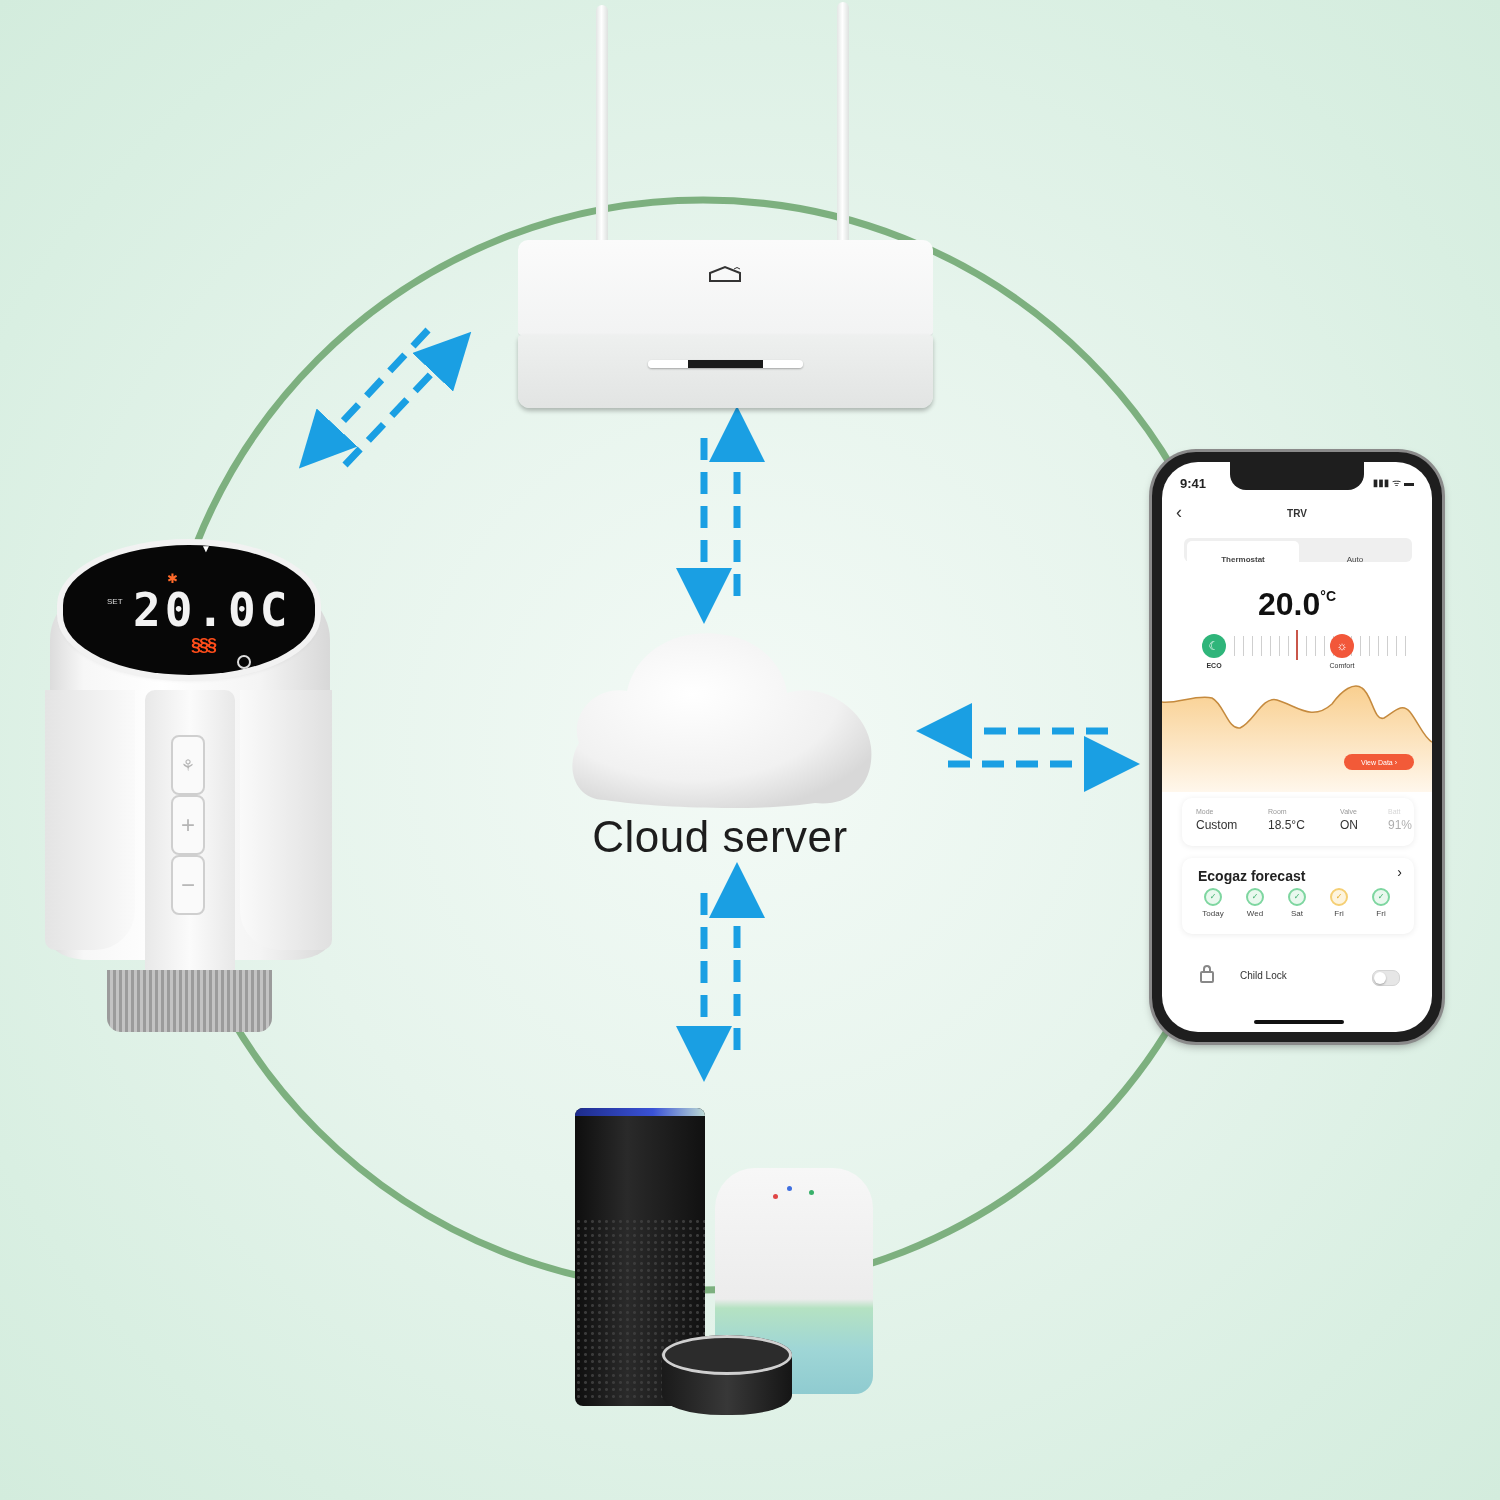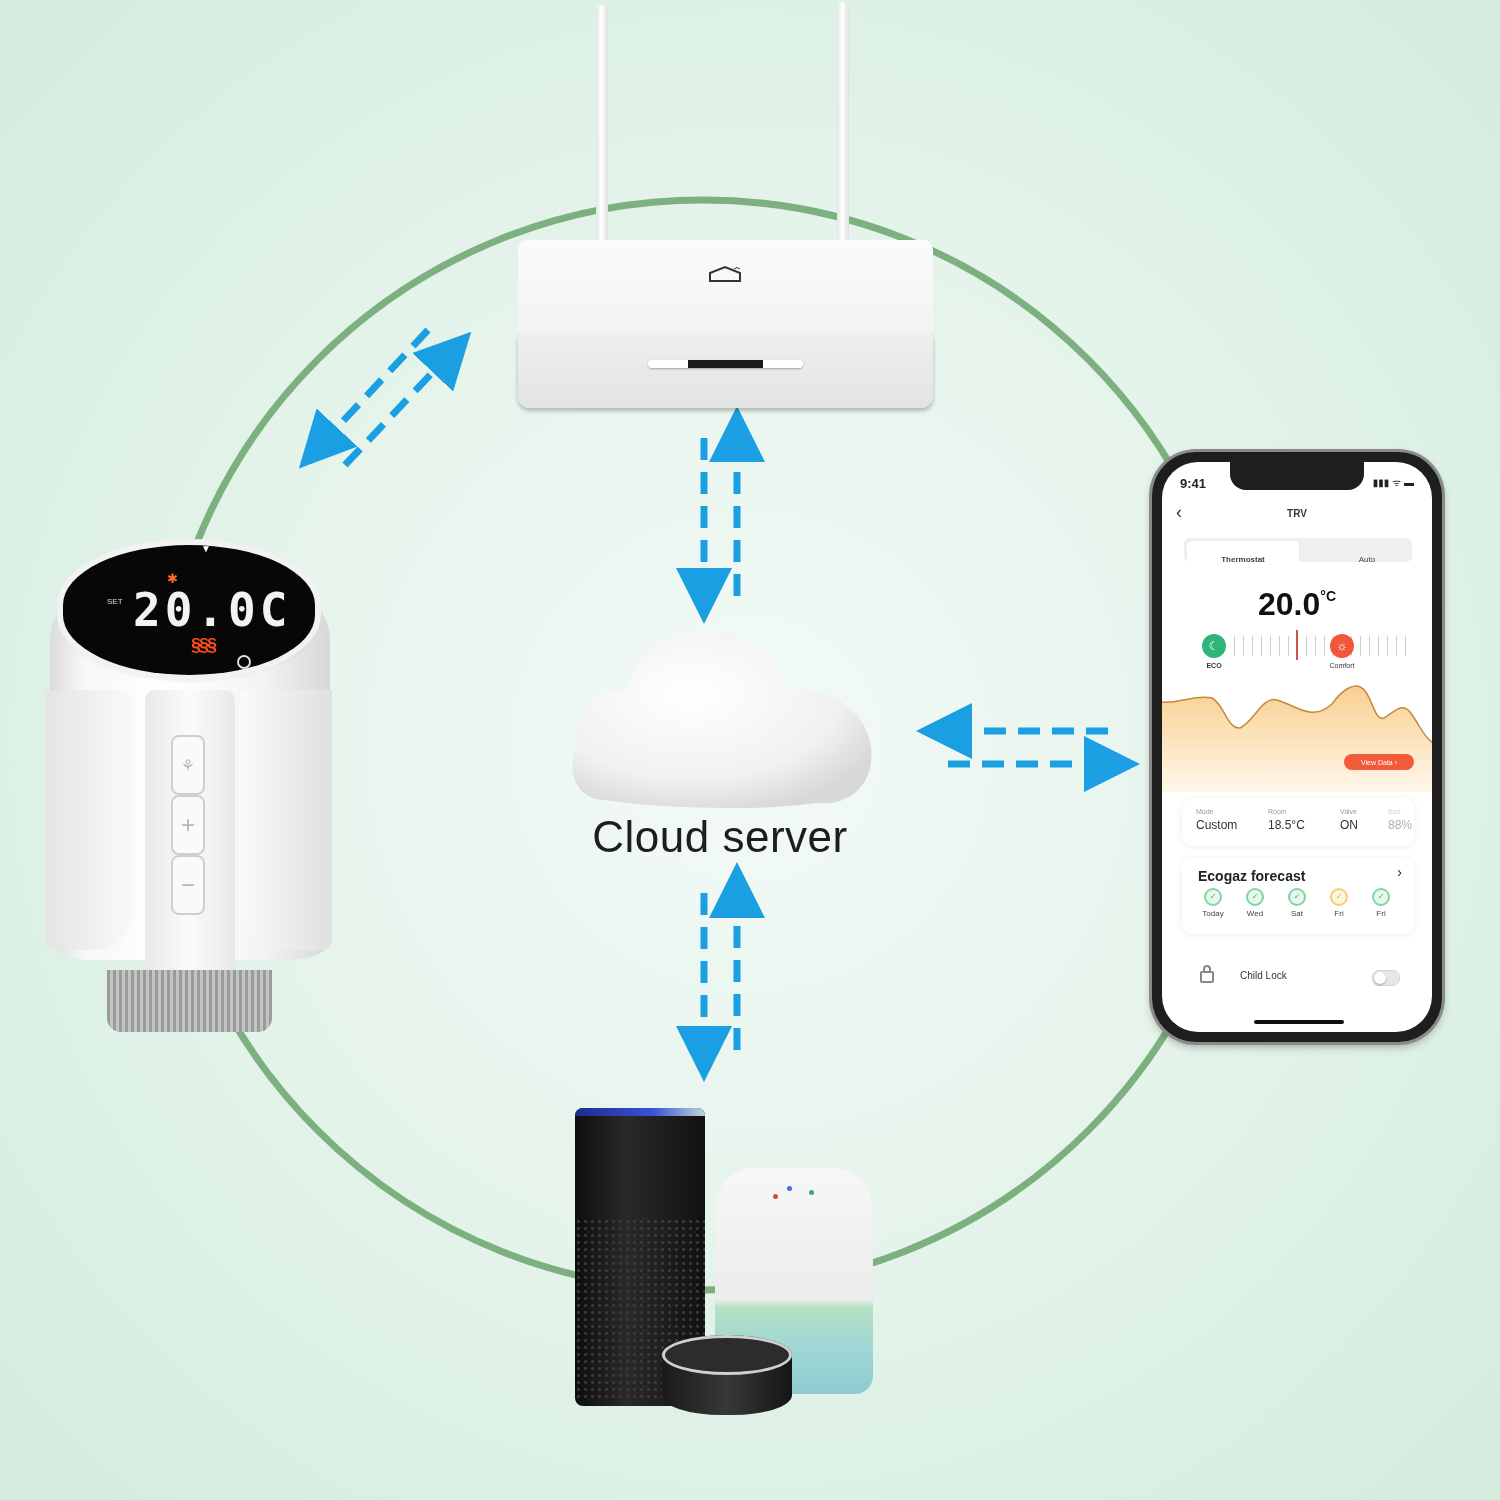--- a/index.html
+++ b/index.html
@@ -58,21 +58,21 @@
     border-radius:44px;box-shadow:0 0 0 3px #8a8a8a, 0 4px 10px rgba(0,0,0,.35);}
   .screen{position:absolute;left:10px;top:10px;width:270px;height:570px;background:#ffffff;border-radius:36px;overflow:hidden;}
   .notch{position:absolute;left:68px;top:0;width:134px;height:28px;background:#1e1e1e;border-radius:0 0 16px 16px;}
   .sb-time{position:absolute;left:18px;top:14px;font-size:13px;font-weight:bold;color:#222;}
   .sb-icons{position:absolute;right:18px;top:13px;font-size:10px;color:#222;}
   .back{position:absolute;left:14px;top:40px;font-size:18px;color:#333;}
   .ptitle{position:absolute;left:0;top:46px;width:270px;text-align:center;font-size:10px;font-weight:bold;color:#333;}
   .tabs{position:absolute;left:22px;top:76px;width:228px;height:24px;background:#efefef;border-radius:6px;}
   .tab{position:absolute;top:3px;height:36px;font-size:8px;color:#444;display:flex;align-items:center;justify-content:center;}
   .tab.active{left:3px;width:112px;background:#fff;border-radius:5px;font-weight:bold;}
-  .tab.auto{left:127px;width:112px;}
+  .tab.auto{left:115px;width:112px;}
   .set-temp{position:absolute;left:0;top:124px;width:270px;text-align:center;font-size:32px;font-weight:bold;color:#111;}
   .set-temp sup{font-size:14px;vertical-align:top;position:relative;top:2px;}
   .eco-btn{position:absolute;left:40px;top:172px;width:24px;height:24px;border-radius:50%;background:#2fb57a;color:#fff;font-size:12px;display:flex;align-items:center;justify-content:center;}
   .comfort-btn{position:absolute;left:168px;top:172px;width:24px;height:24px;border-radius:50%;background:#f2573a;color:#fff;font-size:12px;display:flex;align-items:center;justify-content:center;}
   .eco-lbl{position:absolute;left:34px;top:200px;width:36px;text-align:center;font-size:7px;font-weight:bold;color:#333;}
   .comfort-lbl{position:absolute;left:156px;top:200px;width:48px;text-align:center;font-size:7px;color:#333;}
   .ticks{position:absolute;left:72px;top:174px;width:180px;height:20px;
     background:repeating-linear-gradient(90deg,#cfcfcf 0 1px,transparent 1px 9px);}
   .tick-main{position:absolute;left:134px;top:168px;width:2px;height:30px;background:#c9564a;}
   .chart{position:absolute;left:0;top:220px;width:270px;height:110px;}
@@ -226,21 +226,21 @@
       <div class="stat" style="left:86px;">
         <div class="k">Room</div>
         <div class="v">18.5°C</div>
       </div>
       <div class="stat" style="left:158px;">
         <div class="k">Valve</div>
         <div class="v">ON</div>
       </div>
       <div class="stat" style="left:206px;opacity:.4;">
         <div class="k">Batt</div>
-        <div class="v">88%</div>
+        <div class="v">91%</div>
       </div>
     </div>
 
     <div class="card" style="top:396px;height:76px;">
       <div class="fc-title">Ecogaz forecast</div>
       <div class="fc-arrow">›</div>
       <div class="day" style="left:16px;">
           <div class="dot">✓</div>
           <div class="d">Today</div>
         </div>

